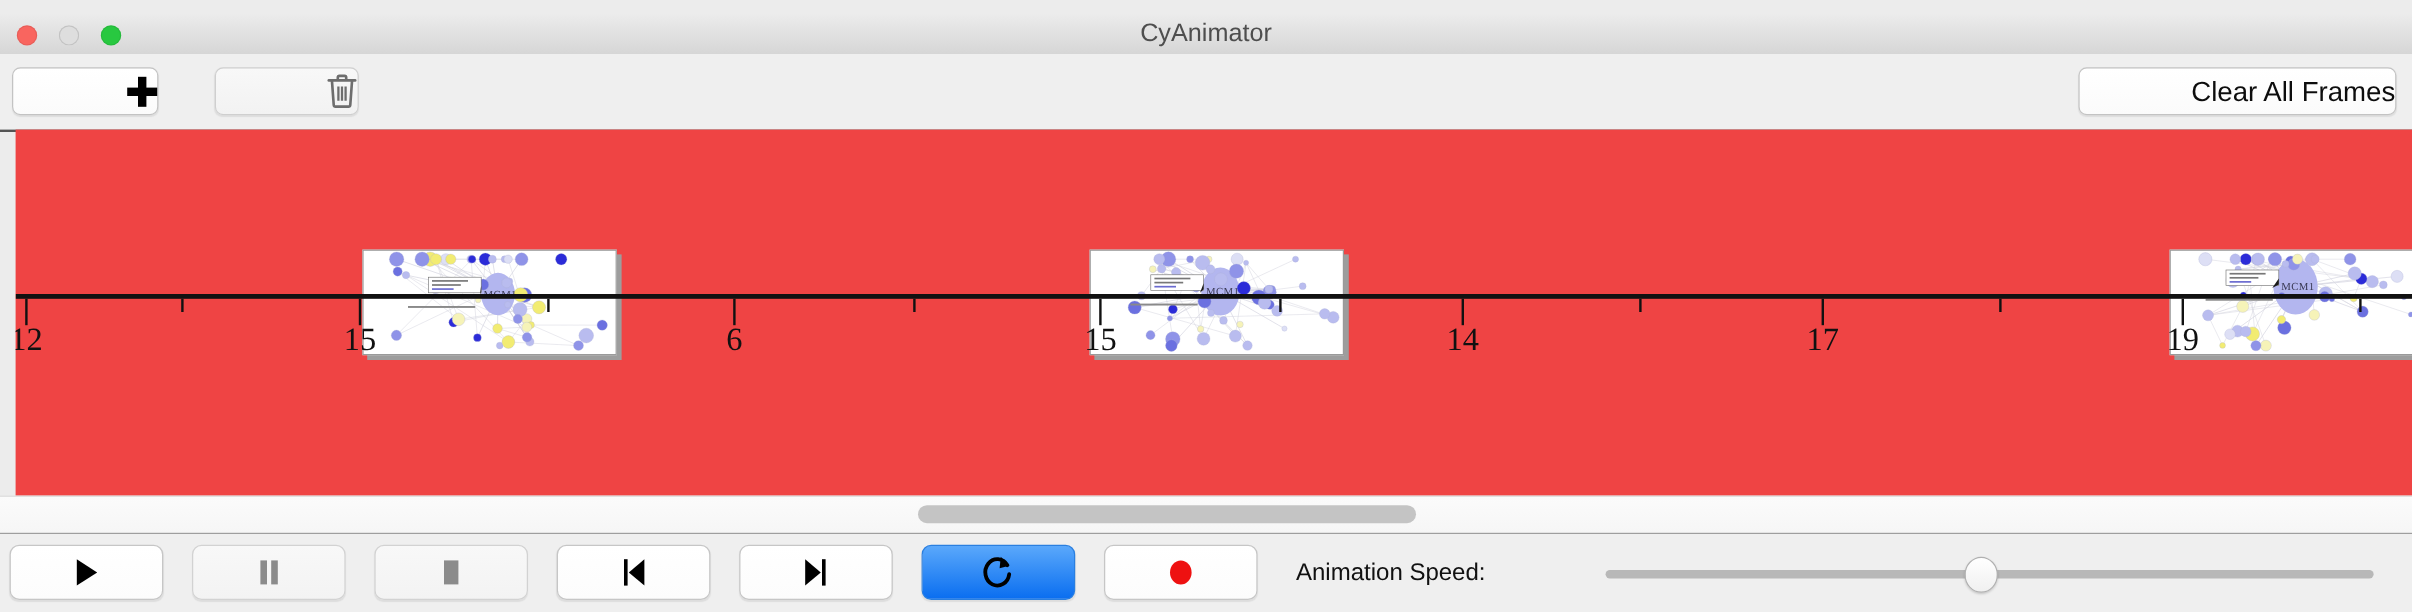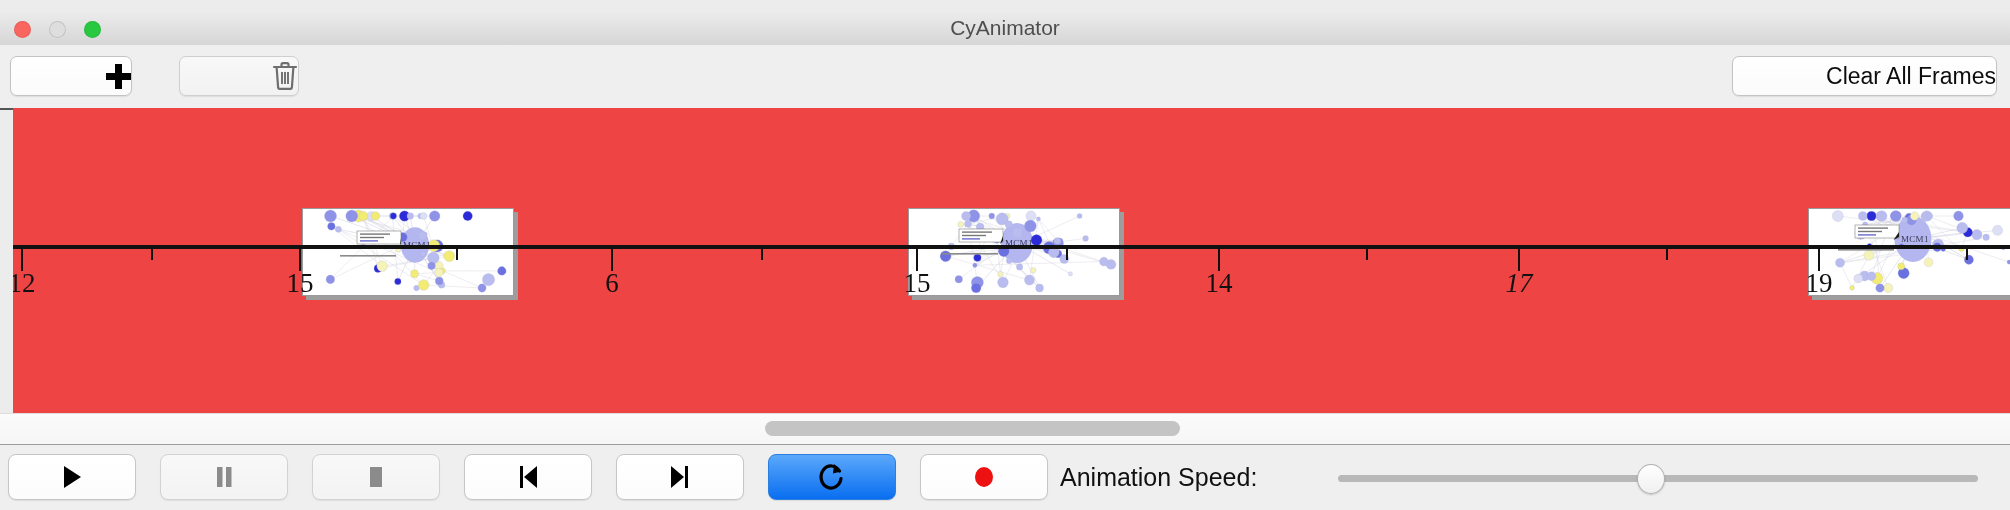--- a/index.html
+++ b/index.html
@@ -241,24 +241,25 @@
     border-color: #d2d2d2;
   }
   .ctl-btn.active {
     background: linear-gradient(#5aa8fb, #0a6ef0);
     border-color: #2a7fe0;
   }
   .speed-label {
     position: absolute;
     top: 0; height: 65px;
     line-height: 65px;
-    font-size: 25px;
+    font-size: 20px;
     color: #111;
     font-family: "Liberation Sans", sans-serif;
     white-space: nowrap;
+    margin-left: 20px;
   }
   .slider-track {
     position: absolute;
     top: 30px;
     height: 7px;
     border-radius: 4px;
     background: #b8b8b8;
     cursor: pointer;
   }
   .slider-knob {
@@ -639,21 +640,21 @@
         <div class="tick-label" style="left: 9px; top: 160px;">12</div>
         <div class="tick major" style="left: 286px; top: 141px;"></div>
         <div class="tick-label" style="left: 287px; top: 160px;">15</div>
         <div class="tick major" style="left: 598px; top: 141px;"></div>
         <div class="tick-label" style="left: 599px; top: 160px;">6</div>
         <div class="tick major" style="left: 903px; top: 141px;"></div>
         <div class="tick-label" style="left: 904px; top: 160px;">15</div>
         <div class="tick major" style="left: 1205px; top: 141px;"></div>
         <div class="tick-label" style="left: 1206px; top: 160px;">14</div>
         <div class="tick major" style="left: 1505px; top: 141px;"></div>
-        <div class="tick-label" style="left: 1506px; top: 160px; font-style: italic;">17</div>
+        <div class="tick-label" style="left: 1506px; top: 160px;">17</div>
         <div class="tick major" style="left: 1805px; top: 141px;"></div>
         <div class="tick-label" style="left: 1806px; top: 160px;">19</div>
         <div class="tick minor" style="left: 138px; top: 141px;"></div>
         <div class="tick minor" style="left: 443px; top: 141px;"></div>
         <div class="tick minor" style="left: 748px; top: 141px;"></div>
         <div class="tick minor" style="left: 1053px; top: 141px;"></div>
         <div class="tick minor" style="left: 1353px; top: 141px;"></div>
         <div class="tick minor" style="left: 1653px; top: 141px;"></div>
         <div class="tick minor" style="left: 1953px; top: 141px;"></div>
       </div>

